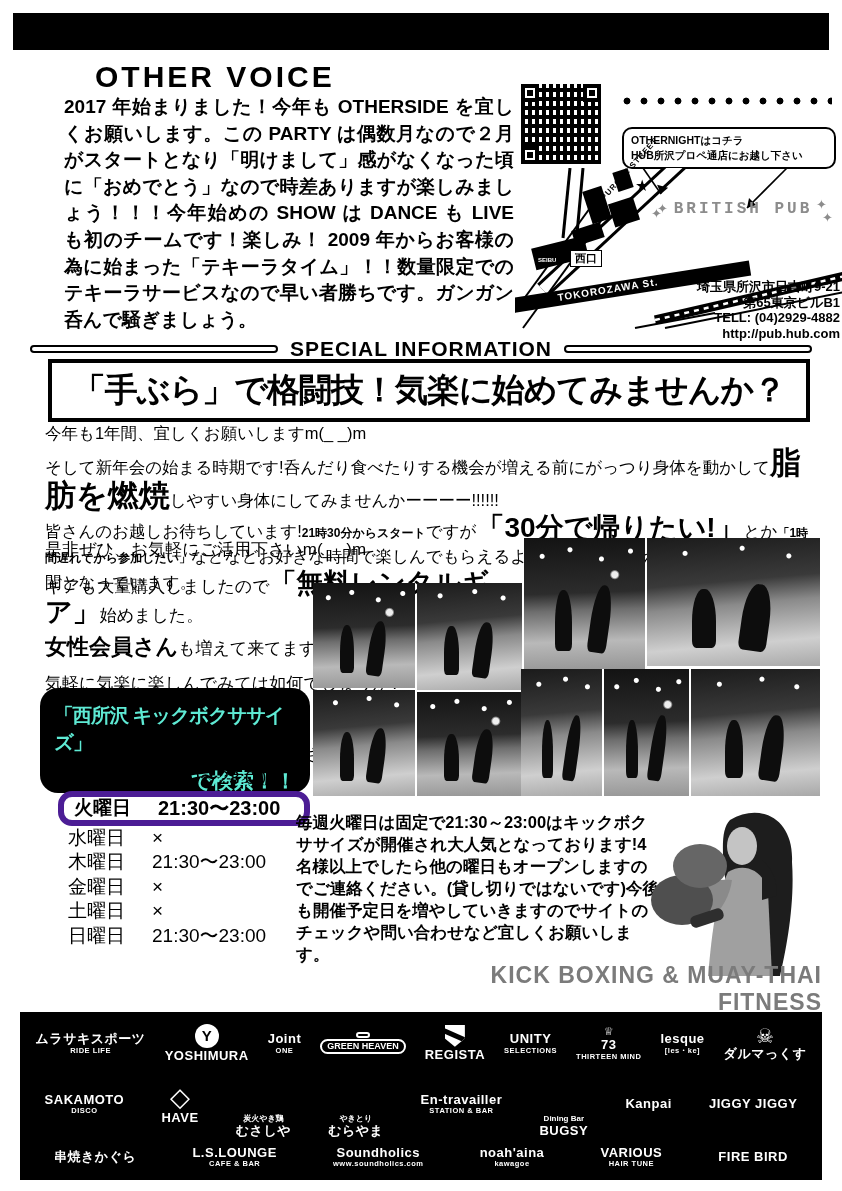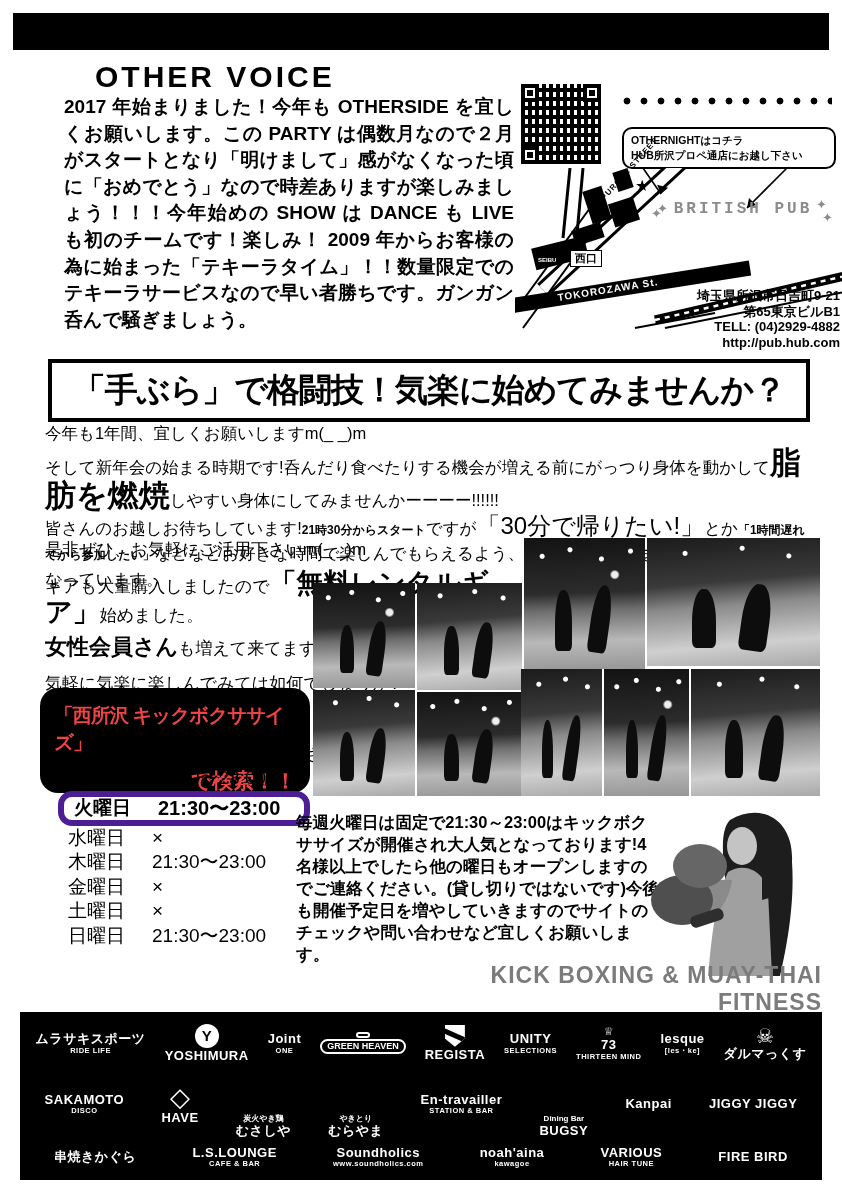--- a/index.html
+++ b/index.html
@@ -25,21 +25,21 @@
       background-size:17px 10px;background-repeat:repeat-x;}
   .bubble{position:absolute;left:622px;top:127px;width:214px;border:2px solid #000;border-radius:10px;
       padding:4px 7px;font-size:10.5px;font-weight:bold;line-height:1.45;box-sizing:border-box;background:#fff;}
   
   .map{position:absolute;left:515px;top:168px;width:327px;height:162px;}
   .map svg{position:absolute;inset:0;}
   .hub-logo{position:absolute;left:148px;top:32px;width:160px;text-align:center;color:#8c8c8c;}
   .hub-logo .hub-main{font-size:36px;font-weight:900;font-style:italic;letter-spacing:1px;line-height:1;}
   .hub-logo .hub-sub{font-size:16px;font-weight:bold;letter-spacing:3px;font-family:Liberation Mono, monospace;}
   .sparkle{position:absolute;color:#8c8c8c;font-size:13px;}
-  .addr{position:absolute;right:2px;top:120px;width:205px;text-align:right;font-size:13px;
+  .addr{position:absolute;right:2px;top:111px;width:205px;text-align:right;font-size:13px;
         font-weight:bold;line-height:1.2;}
   .map-label-seibu{position:absolute;left:20px;top:88px;background:#000;color:#fff;font-size:6px;
         font-weight:bold;padding:1px 3px;}
   .map-label-west{position:absolute;left:55px;top:82px;background:#fff;border:1px solid #000;
         font-size:11px;font-weight:bold;padding:0 4px;}
   .street-label{position:absolute;left:84px;top:28px;font-size:8px;font-weight:bold;letter-spacing:1px;
         transform:rotate(-48deg);transform-origin:left top;}
   .tokorozawa-label{position:absolute;left:42px;top:116px;color:#fff;font-size:10px;font-weight:bold;
         letter-spacing:1px;transform:rotate(-9deg);}
   .map-star{position:absolute;left:120px;top:8px;font-size:16px;}
@@ -47,21 +47,21 @@
   .divider{position:absolute;left:30px;right:30px;top:337px;display:flex;align-items:center;gap:12px;}
   .divider .dline{flex:1;height:8px;border:2px solid #000;border-radius:6px;box-sizing:border-box;}
   .divider .dtext{font-size:21px;font-weight:900;letter-spacing:1px;white-space:nowrap;}
   
   .headline{position:absolute;left:48px;right:32px;top:359px;border:4px solid #000;text-align:center;
         font-size:33px;font-weight:900;letter-spacing:-1px;padding:5px 2px;background:#fff;}
   
   .body-text{position:absolute;left:45px;top:421px;width:772px;font-size:16.5px;line-height:1.55;}
   .body-text p{margin:0;}
   .b-big{font-size:31px;font-weight:900;line-height:1;}
-  .b-big2{font-size:24px;font-weight:400;line-height:1;}
+  .b-big2{font-size:28px;font-weight:700;line-height:1;}
   .b-bold{font-weight:900;font-size:12px;}
   .left-col{position:absolute;left:45px;top:537px;width:478px;font-size:17px;line-height:1.5;}
   .left-col p{margin:0 0 7px 0;}
   .lc-big{font-size:27px;font-weight:900;line-height:1;}
   .lc-big2{font-size:22px;font-weight:700;line-height:1;}
   
   .collage{position:absolute;left:313px;top:538px;width:507px;height:258px;}
   .photo{position:absolute;background:
       radial-gradient(circle 3px at 15% 14%,#fff 2px,rgba(255,255,255,0) 3px),
       radial-gradient(circle 3px at 38% 9%,#fff 2px,rgba(255,255,255,0) 3px),
@@ -72,21 +72,21 @@
   .photo::before,.photo::after{content:"";position:absolute;background:#0d0d0d;}
   .photo::before{bottom:14%;left:26%;width:14%;height:46%;border-radius:45% 45% 18% 18%/55% 55% 12% 12%;}
   .photo::after{bottom:12%;left:55%;width:16%;height:52%;border-radius:45% 45% 18% 18%/55% 55% 12% 12%;
       transform:rotate(8deg);}
   .photo.lite{background:
       radial-gradient(circle 3px at 22% 12%,#fff 2px,rgba(255,255,255,0) 3px),
       radial-gradient(circle 3px at 55% 8%,#fff 2px,rgba(255,255,255,0) 3px),
       radial-gradient(circle 3px at 82% 14%,#fff 2px,rgba(255,255,255,0) 3px),
       linear-gradient(175deg,#1b1b1b 0%,#3a3a3a 35%,#8a8a8a 52%,#cfcfcf 80%,#a8a8a8 100%);}
   
-  .search-box{position:absolute;left:40px;top:688px;width:270px;height:105px;background:#000;color:#ef4444;
+  .search-box{position:absolute;left:40px;top:688px;width:270px;height:105px;background:#000;color:#5eead4;
       border-radius:18px;padding:14px 14px;box-sizing:border-box;font-weight:900;}
   .search-line1{font-size:19.5px;letter-spacing:-1px;}
   .search-line2{font-size:21px;text-align:right;margin-top:11px;}
   
   .schedule{position:absolute;left:58px;top:766px;width:252px;font-size:19px;}
   .sched-row{display:flex;align-items:center;height:24.5px;padding:0 10px;}
   .sched-row .day{width:84px;}
   .sched-row .time{flex:1;}
   .sched-row.hl{border:6px solid #4c1d95;border-radius:14px;font-weight:900;height:23px;}
   .sched-row.hl .time{font-size:20px;}
@@ -180,20 +180,25 @@
       <div class="hub-sub">BRITISH PUB</div>
     </div>
     <div class="addr">
       <div>埼玉県所沢市日吉町9-21</div>
       <div>第65東京ビルB1</div>
       <div>TELL: (04)2929-4882</div>
       <div>http://pub.hub.com</div>
     </div>
   </div>
 
+  <div class="divider">
+    <div class="dline"></div>
+    <div class="dtext">SPECIAL INFORMATION</div>
+    <div class="dline"></div>
+  </div>
 
   <div class="headline">「手ぶら」で格闘技！気楽に始めてみませんか？</div>
 
   <div class="body-text">
     <p>今年も1年間、宜しくお願いしますm(_ _)m</p>
     <p><span>そして新年会の始まる時期です!呑んだり食べたりする機会が増える前にがっつり身体を動かして</span><span class="b-big">脂肪を燃焼</span><span>しやすい身体にしてみませんかーーーー!!!!!!</span></p>
     <p><span>皆さんのお越しお待ちしています!</span><span class="b-bold">21時30分からスタート</span><span>ですが</span><span class="b-big2">「30分で帰りたい!」</span><span>とか</span><span class="b-bold">「1時間遅れてから参加したい」</span><span>などなどお好きな時間で楽しんでもらえるよう、参加費は変わりませんが自由な時間となっています。</span></p>
   </div>
 
   <div class="left-col">

